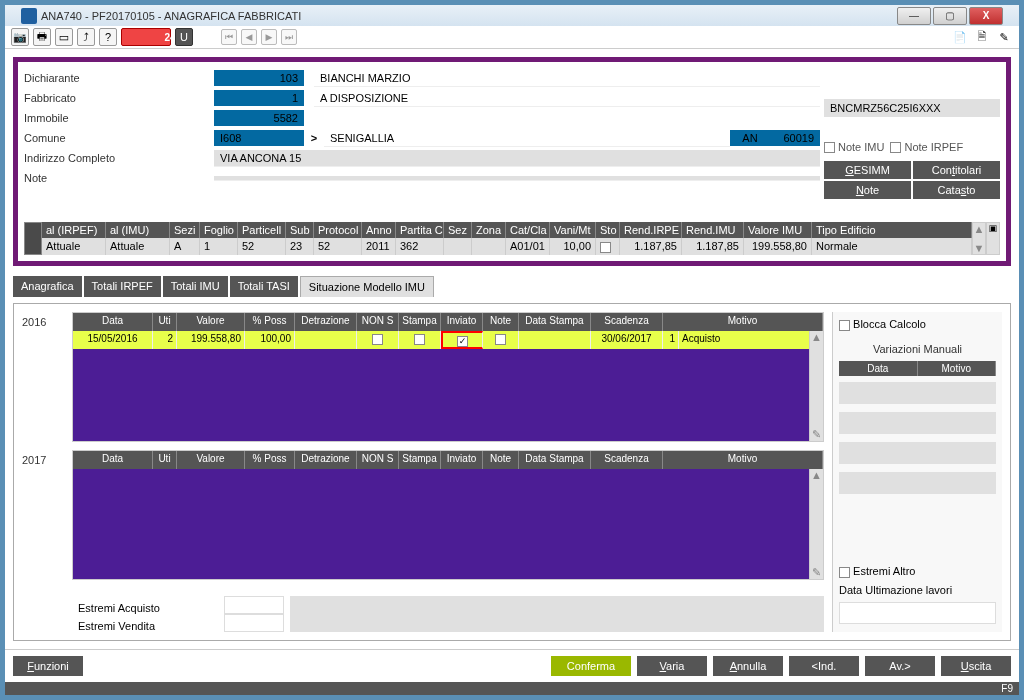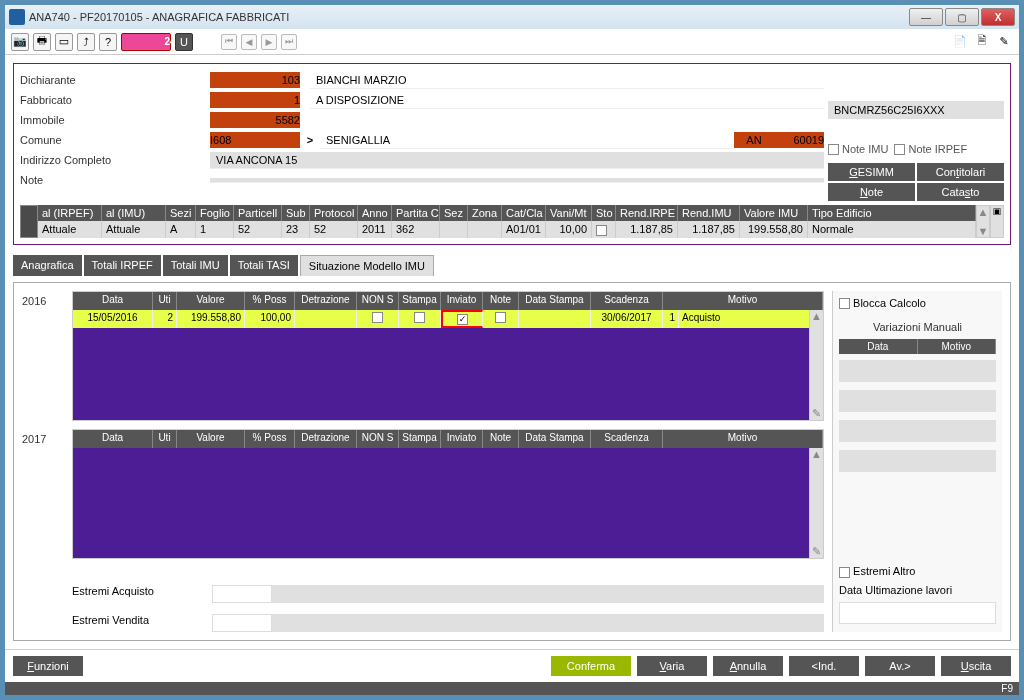--- a/index.html
+++ b/index.html
@@ -1,34 +1,34 @@
 <!DOCTYPE html>
 <html><head>
 <meta charset="utf-8">
 <style>
 * { box-sizing: border-box; margin: 0; padding: 0; font-family: Arial, sans-serif; font-size: 11px; }
 body { background: #5a8fb5; padding: 4px; }
 .window { background: #fff; border: 1px solid #5a8fb5; width: 1016px; height: 692px; display: flex; flex-direction: column; }
-.titlebar { background: linear-gradient(#e8f0f7, #d4e3f0); height: 24px; display: flex; align-items: center; padding: 0 4px; justify-content: space-between; color: #333; font-size: 12px; }
+.titlebar { background: linear-gradient(#e8f0f7, #d4e3f0); height: 24px; display: flex; align-items: center; padding: 0 16px; justify-content: space-between; color: #333; font-size: 12px; }
 .titlebar-left { display: flex; align-items: center; gap: 4px; }
 .titlebar-icon { width: 16px; height: 16px; background: #2060a0; border-radius: 2px; }
 .win-buttons { display: flex; gap: 2px; }
 .win-btn { width: 34px; height: 18px; background: linear-gradient(#f0f0f0,#d0d0d0); border: 1px solid #888; border-radius: 2px; display:flex; align-items:center; justify-content:center; font-size:10px; }
 .win-btn.close { background: linear-gradient(#e06060,#c03030); color:#fff; font-weight:bold; }
 .toolbar { background: #fff; height: 26px; border-bottom: 1px solid #ccc; display: flex; align-items: center; padding: 0 6px; gap: 4px; }
 .tb-icon { width: 18px; height: 18px; border: 1px solid #999; border-radius: 2px; display:flex; align-items:center; justify-content:center; font-size:11px; cursor:pointer; background:#f5f5f5; }
-.tb-icon.red { background:#ec4899; color:#fff; border-color:#a00; font-weight:bold; font-size:10px;padding-left:48px; }
+.tb-icon.red { background:#ef4444; color:#fff; border-color:#a00; font-weight:bold; font-size:10px;padding-left:48px; }
 .tb-icon.dark { background:#555; color:#fff; border-color:#333; }
 .tb-sep { width: 20px; }
 .tb-nav { width: 16px; height: 16px; border: 1px solid #bbb; border-radius:2px; display:flex; align-items:center; justify-content:center; font-size:9px; background:#f8f8f8; color:#999; }
 .content { flex: 1; padding: 8px; background: #fff; display:flex; flex-direction:column; gap:6px; }
-.form-area { border: 1px solid #701a75; padding: 6px; display:flex; flex-direction:column; gap:0; }
+.form-area { border: 5px solid #701a75; padding: 6px; display:flex; flex-direction:column; gap:19px; }
 .form-row { display: flex; align-items: center; height: 20px; }
 .form-label { width: 190px; color: #333; }
-.form-val { background: #c2410c; padding: 2px 0; text-align: right; }
+.form-val { background: #0369a1; padding: 2px 6px; text-align: right; }
 .form-val.w1 { width: 90px; }
 .form-text { background: #fff; border-bottom:1px solid #eee; padding: 2px 6px; flex:1; }
 .form-text.gray { background: #e0e0e0; }
 .right-panel { width: 176px; display:flex; flex-direction:column; gap:2px; margin-left:4px; }
 .code-box { background:#e0e0e0; padding:3px 6px; font-size:11px;margin-top:31px; }
 .check-row { display:flex; gap:6px; align-items:center; margin-top:2px; }
 .check-row label { display:flex; align-items:center; gap:3px; color:#555; }
 .btn-dark { background:#555; color:#fff; text-align:center; padding:3px 6px; border:none; cursor:pointer; font-size:11px; }
 .btn-dark u { text-decoration: underline; }
 .btn-row { display:flex; gap:2px; }
@@ -48,21 +48,21 @@
 .mini-grid .hdr { display:flex; background:#555; color:#fff; height:18px; }
 .mini-grid .hdr div { padding:2px 3px; border-right:1px solid #888; overflow:hidden; font-size:10px; text-align:center; white-space:nowrap; }
 .mini-grid .row { display:flex; height:18px; }
 .mini-grid .row div { padding:2px 3px; border-right:1px solid #eee; overflow:hidden; font-size:10px; text-align:center; white-space:nowrap; }
 .mini-grid .row.yellow { background:#e8ff4a; }
 .mini-grid .body { height:110px; background:#4c1d95; position:relative; }
 .mini-grid .side { position:absolute; right:0; top:0; bottom:0; width:14px; background:#e0e0e0; border-left:1px solid #ccc; display:flex; flex-direction:column; justify-content:space-between; align-items:center; font-size:9px; color:#888; }
 .chk { width:11px; height:11px; border:1px solid #888; display:inline-block; vertical-align:middle; background:#fff; }
 .chk.on::after { content:"✓"; font-size:9px; line-height:9px; display:block; text-align:center; }
 .red-box { border:2px solid #f00; }
-.bottom-form { display:flex; align-items:flex-start; margin-top:auto; }
+.bottom-form { display:flex; gap:6px; align-items:flex-end; margin-top:auto; }
 .bottom-form .lbl { width:140px; }
 .bottom-form input { width:60px; background:#fff; border:1px solid #ddd; height:18px; padding:2px; }
 .bottom-form .wide { flex:1; background:#e0e0e0; height:18px; }
 .right-col { width:170px; background:#f8f8f8; border-left:1px solid #ccc; padding:6px; display:flex; flex-direction:column; gap:6px; }
 .right-col .section-title { text-align:center; color:#333; margin-top:6px; }
 .right-col .mini-hdr { display:flex; background:#555; color:#fff; }
 .right-col .mini-hdr div { flex:1; text-align:center; padding:2px; font-size:10px; border-right:1px solid #888; }
 .right-col .mini-body { background:#e0e0e0; height:22px; margin-bottom:2px; }
 .footer { background:#fff; padding:6px 8px; display:flex; gap:6px; border-top:1px solid #ccc; }
 .footer .btn-dark { min-width:70px; padding:4px 10px; }

